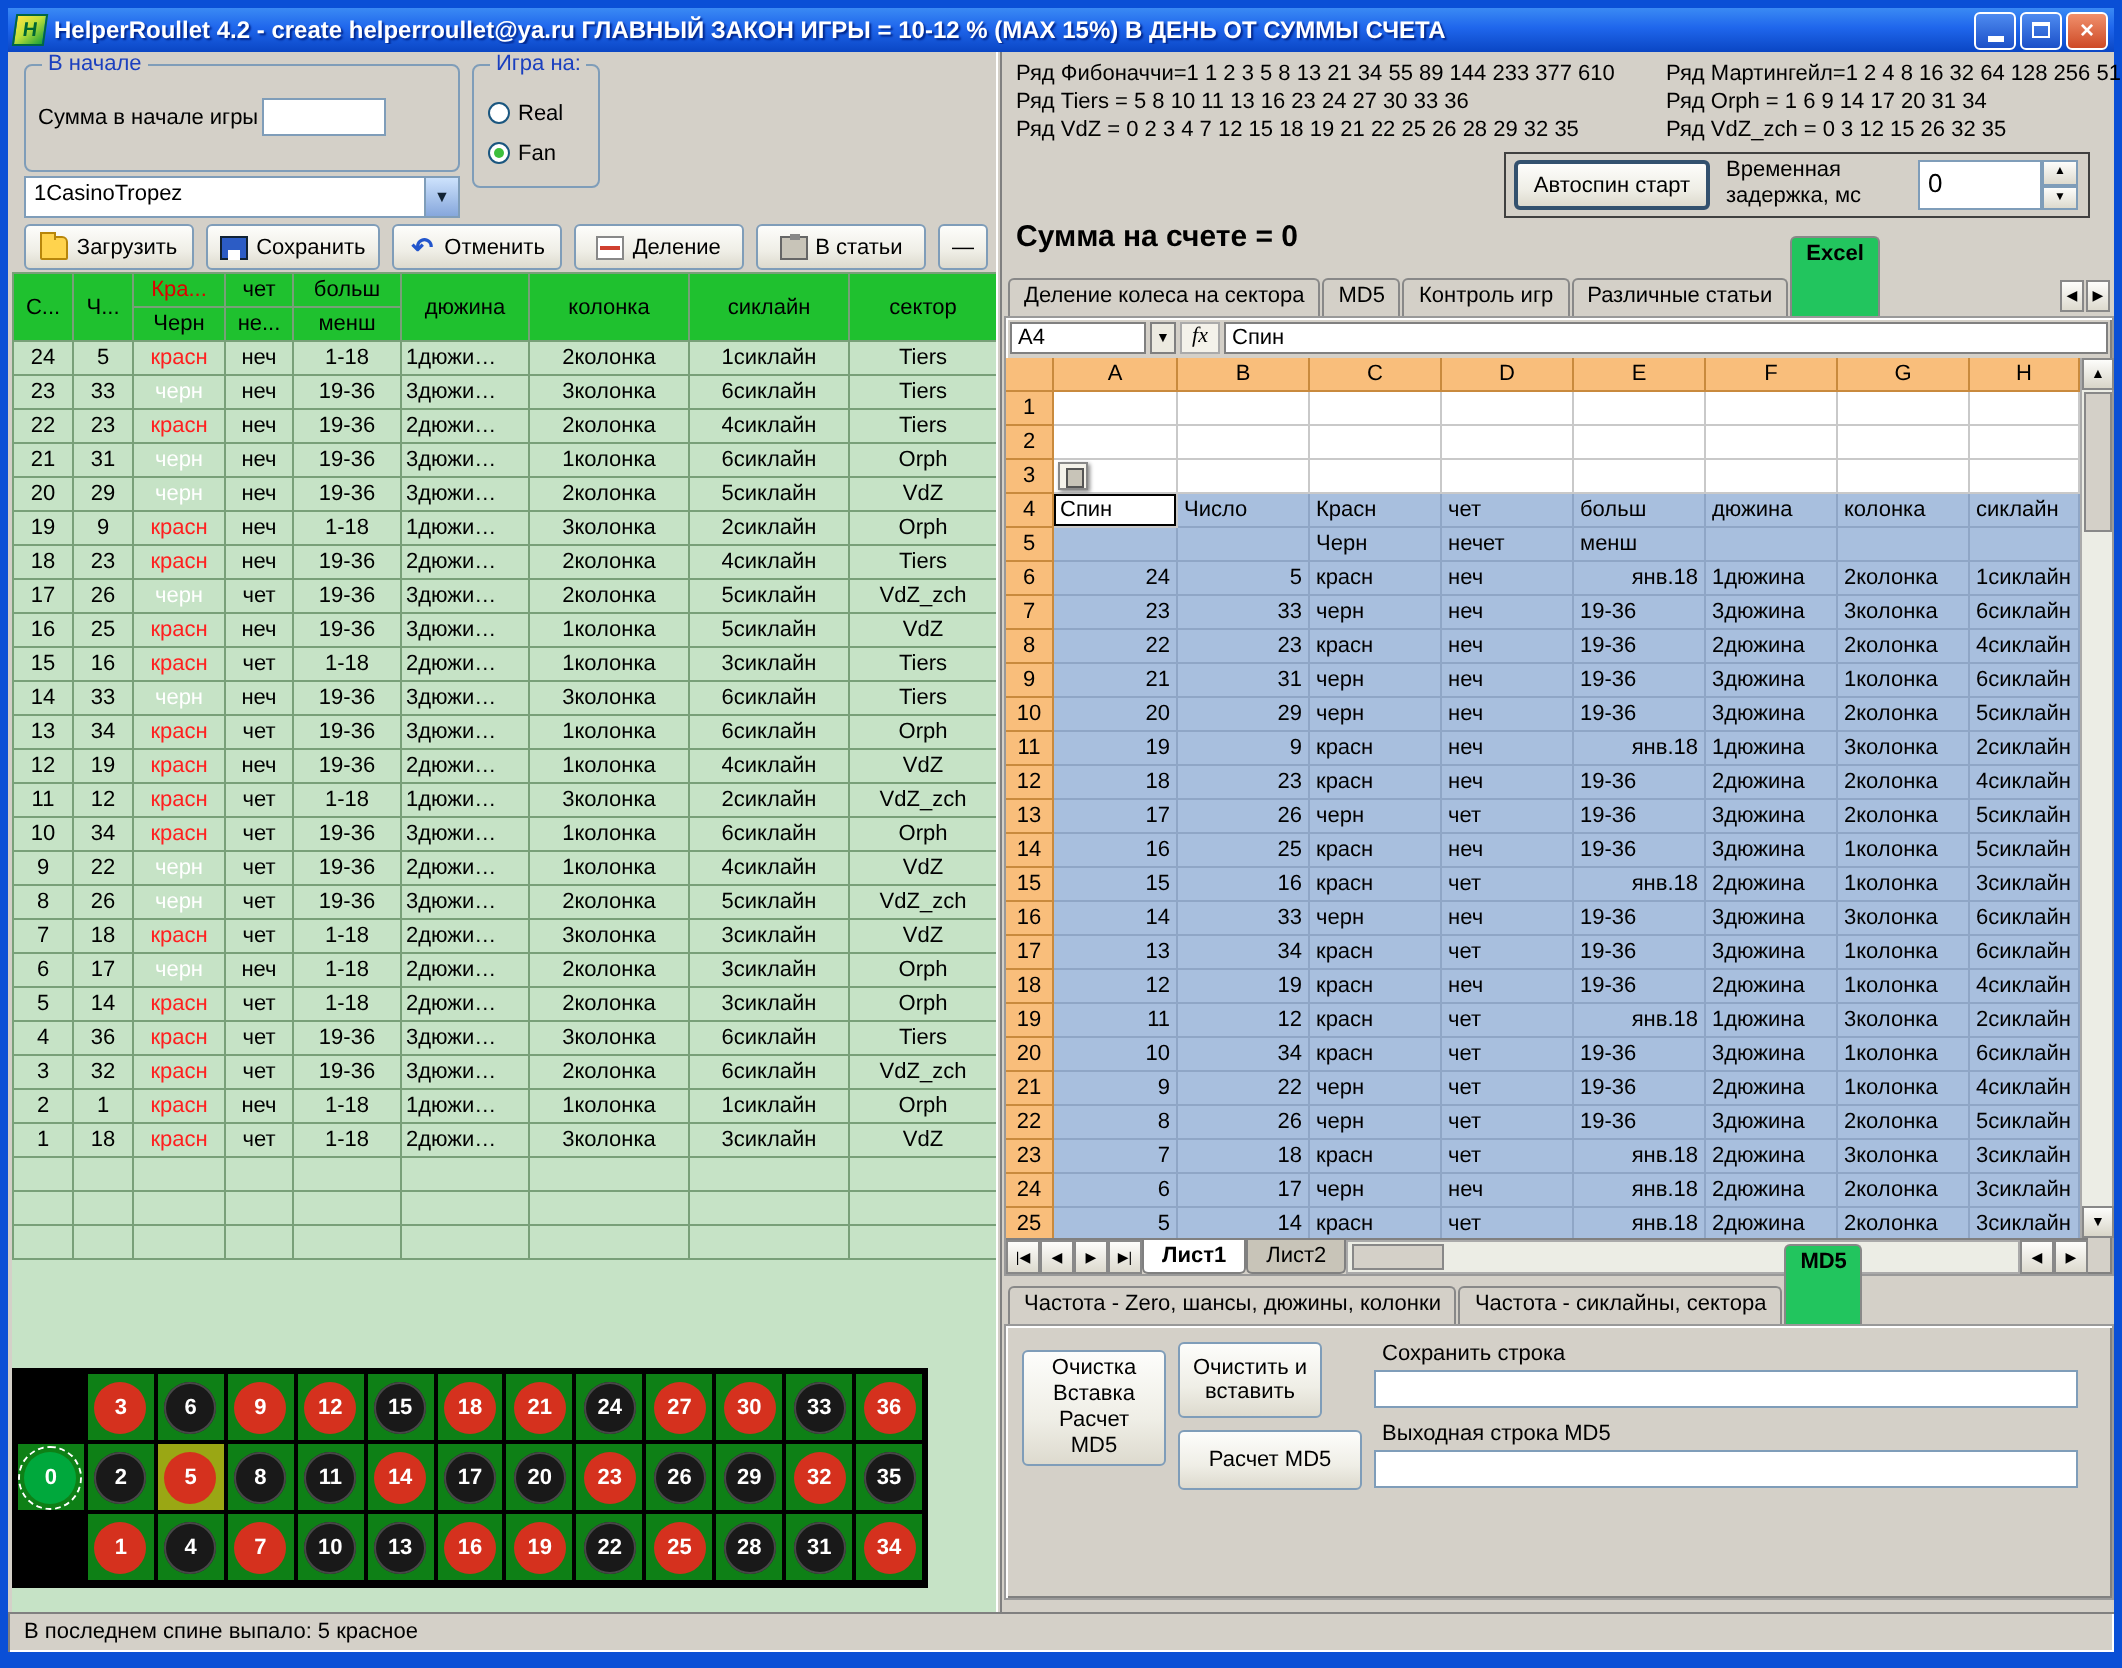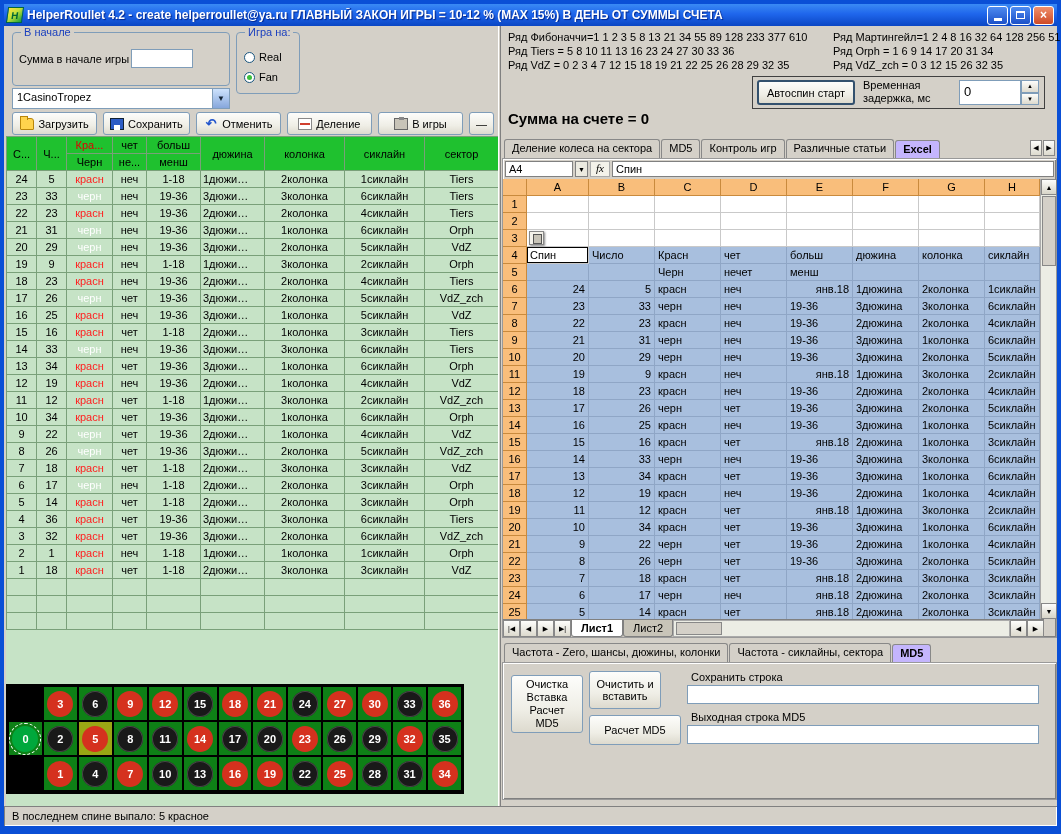--- a/index.html
+++ b/index.html
@@ -73,21 +73,21 @@
   .seq-col{position:absolute;top:4px;line-height:14px;white-space:nowrap;}
   .ctl-frame{position:absolute;left:251px;top:50px;width:293px;height:33px;border:1px solid #404040;background:#D4D0C8;}
   .autospin{position:absolute;left:4px;top:3px;width:98px;height:25px;border:2px solid #33516E;}
   .delay-label{position:absolute;left:110px;top:2px;width:92px;line-height:13px;}
   .spinfield{position:absolute;left:206px;top:3px;width:62px;height:25px;background:#fff;border:1px solid #7F9DB9;font-size:13px;padding:3px 4px;}
   .spinbtns{position:absolute;left:268px;top:3px;width:18px;height:25px;display:flex;flex-direction:column;}
   .spinbtns div{flex:1;border:1px solid #7F9DB9;background:linear-gradient(180deg,#FDFDFB,#DDDACE);font-size:6px;display:flex;align-items:center;justify-content:center;}
   .balance{position:absolute;left:7px;top:84px;font-size:15px;font-weight:bold;}
   .tabstrip{position:absolute;display:flex;align-items:flex-end;height:22px;}
   .tab{height:19px;padding:2px 7px 0 7px;background:#D4D0C8;border:1px solid #888;border-bottom:none;border-radius:3px 3px 0 0;margin-right:1px;white-space:nowrap;}
-  .tab.active{height:18px;background:#c4b5fd;font-weight:bold;}
+  .tab.active{height:40px;background:#22c55e;font-weight:bold;}
   .tabscroll{position:absolute;right:2px;display:flex;gap:1px;}
   .tabscroll div{width:12px;height:16px;border:1px solid #888;background:linear-gradient(180deg,#FDFDFB,#DDDACE);font-size:7px;display:flex;align-items:center;justify-content:center;}
   .panel{position:absolute;background:#D4D0C8;box-shadow:inset 1px 1px 0 #fff,inset -1px -1px 0 #808080;border:1px solid #999;}
   
   .xl-panel{left:1px;top:132px;width:555px;height:480px;}
   .fbar{position:absolute;left:0;top:0;right:0;height:20px;display:flex;align-items:center;padding:2px;gap:2px;}
   .namebox{width:68px;height:16px;background:#fff;border:1px solid #808080;padding:1px 3px;}
   .namedrop{width:13px;height:16px;border:1px solid #808080;background:#ECEAE0;font-size:7px;display:flex;align-items:center;justify-content:center;}
   .fxbtn{width:20px;height:16px;border:1px solid #AAA;background:#F4F2EA;font-style:italic;font-family:"Liberation Serif",serif;text-align:center;}
   .formula{flex:1;height:16px;background:#fff;border:1px solid #808080;padding:1px 3px;}
@@ -175,21 +175,21 @@
           <button class="xp-btn" style="flex: 1 1 0%;">
             <span class="icon icon-undo">↶</span>
             <span>Отменить</span>
           </button>
           <button class="xp-btn" style="flex: 1 1 0%;">
             <span class="icon icon-clear"></span>
             <span>Деление</span>
           </button>
           <button class="xp-btn" style="flex: 1 1 0%;">
             <span class="icon icon-clipboard"></span>
-            <span>В игры</span>
+            <span>В статьи</span>
           </button>
           <button class="xp-btn" style="flex: 0 0 24px;">
             <span>—</span>
           </button>
         </div>
 
       <div class="below-table"></div>
 
       <table class="main">
         <colgroup>
@@ -691,21 +691,21 @@
             </div>
           </div>
         </div>
     </div>
 
     <div class="divider"></div>
 
     <div class="right-pane">
 
       <div class="seq-col" style="left:7px;" id="seq-left">
-          <div class="seq-line">Ряд Фибоначчи=1 1 2 3 5 8 13 21 34 55 89 128 233 377 610</div>
+          <div class="seq-line">Ряд Фибоначчи=1 1 2 3 5 8 13 21 34 55 89 144 233 377 610</div>
           <div class="seq-line">Ряд Tiers = 5 8 10 11 13 16 23 24 27 30 33 36</div>
           <div class="seq-line">Ряд VdZ = 0 2 3 4 7 12 15 18 19 21 22 25 26 28 29 32 35</div>
         </div>
       <div class="seq-col" style="left:332px;" id="seq-right">
           <div class="seq-line">Ряд Мартингейл=1 2 4 8 16 32 64 128 256 512</div>
           <div class="seq-line">Ряд Orph = 1 6 9 14 17 20 31 34</div>
           <div class="seq-line">Ряд VdZ_zch = 0 3 12 15 26 32 35</div>
         </div>
 
       <div class="ctl-frame">

